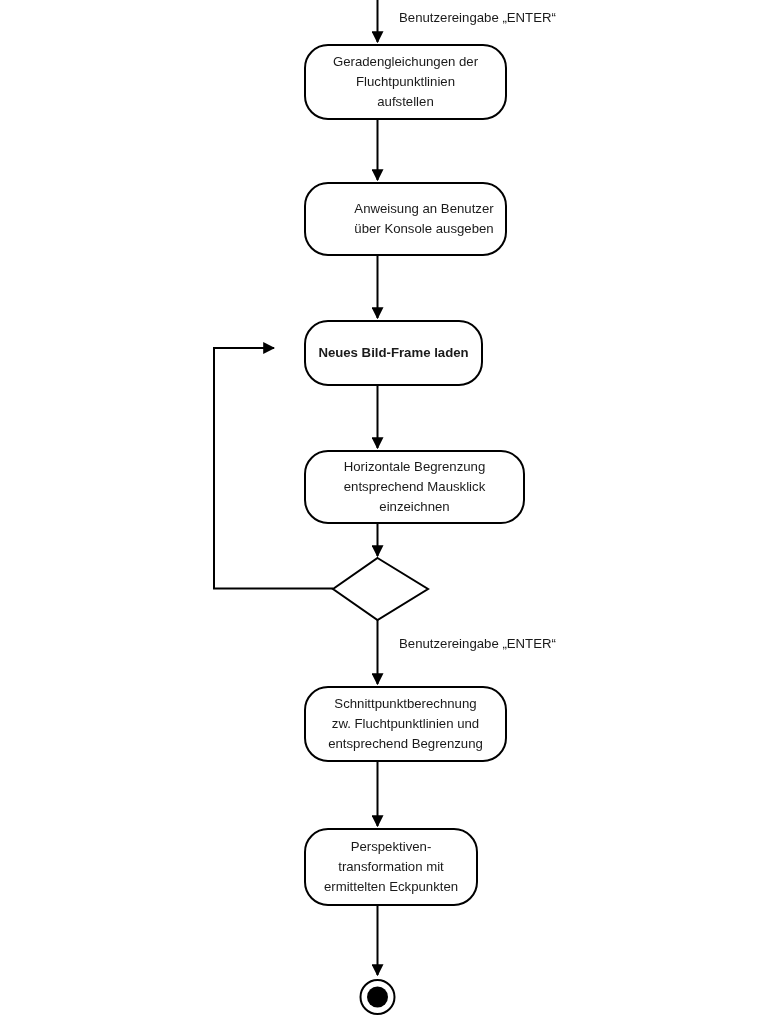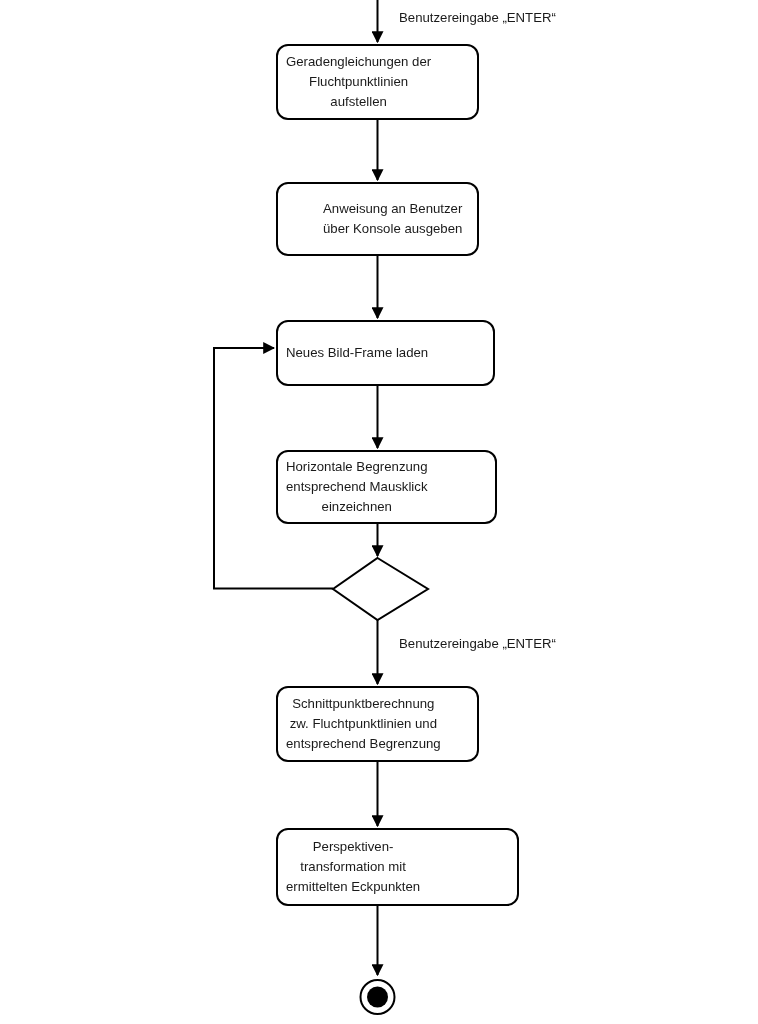--- a/index.html
+++ b/index.html
@@ -23,25 +23,27 @@
     position: absolute;
     left: 0;
     top: 0;
     width: 758px;
     height: 1024px;
   }
   .node-box {
     position: absolute;
     box-sizing: border-box;
     border: 2px solid #000000;
-    border-radius: 12px;
+    border-radius: 24px;
     background: #ffffff;
     display: flex;
     align-items: center;
+    justify-content: center;
     text-align: center;
+    margin-left: 28px;
   }
   .node-label {
     font-size: 13.2px;
     line-height: 20px;
     color: #1a1a1a;
     white-space: pre-line;
     padding: 0 8px;
   }
   .edge-label {
     position: absolute;
@@ -94,37 +96,37 @@
     <span class="node-label">Geradengleichungen der
 Fluchtpunktlinien
 aufstellen</span>
   </div>
 
   <div class="node-box" style="left:276px; top:182px; width:203px; height:74px;padding-left:37px;">
     <span class="node-label">Anweisung an Benutzer
 über Konsole ausgeben</span>
   </div>
 
-  <div class="node-box" style="left:276px; top:320px; width:219px; height:66px;">
+  <div class="node-box" style="left:276px; top:320px; width:179px; height:66px;font-weight:bold;">
     <span class="node-label">Neues Bild-Frame laden</span>
   </div>
 
   <div class="node-box" style="left:276px; top:450px; width:221px; height:74px;">
     <span class="node-label">Horizontale Begrenzung
 entsprechend Mausklick
 einzeichnen</span>
   </div>
 
   <div class="node-box" style="left:276px; top:686px; width:203px; height:76px;">
     <span class="node-label">Schnittpunktberechnung
 zw. Fluchtpunktlinien und
 entsprechend Begrenzung</span>
   </div>
 
-  <div class="node-box" style="left:276px; top:828px; width:243px; height:78px;">
+  <div class="node-box" style="left:276px; top:828px; width:174px; height:78px;">
     <span class="node-label">Perspektiven-
 transformation mit
 ermittelten Eckpunkten</span>
   </div>
 
   <div class="edge-label" style="left:399px; top:8px;">Benutzereingabe „ENTER“</div>
 
   <div class="edge-label" style="left:399px; top:634px;">Benutzereingabe „ENTER“</div>
 
 

